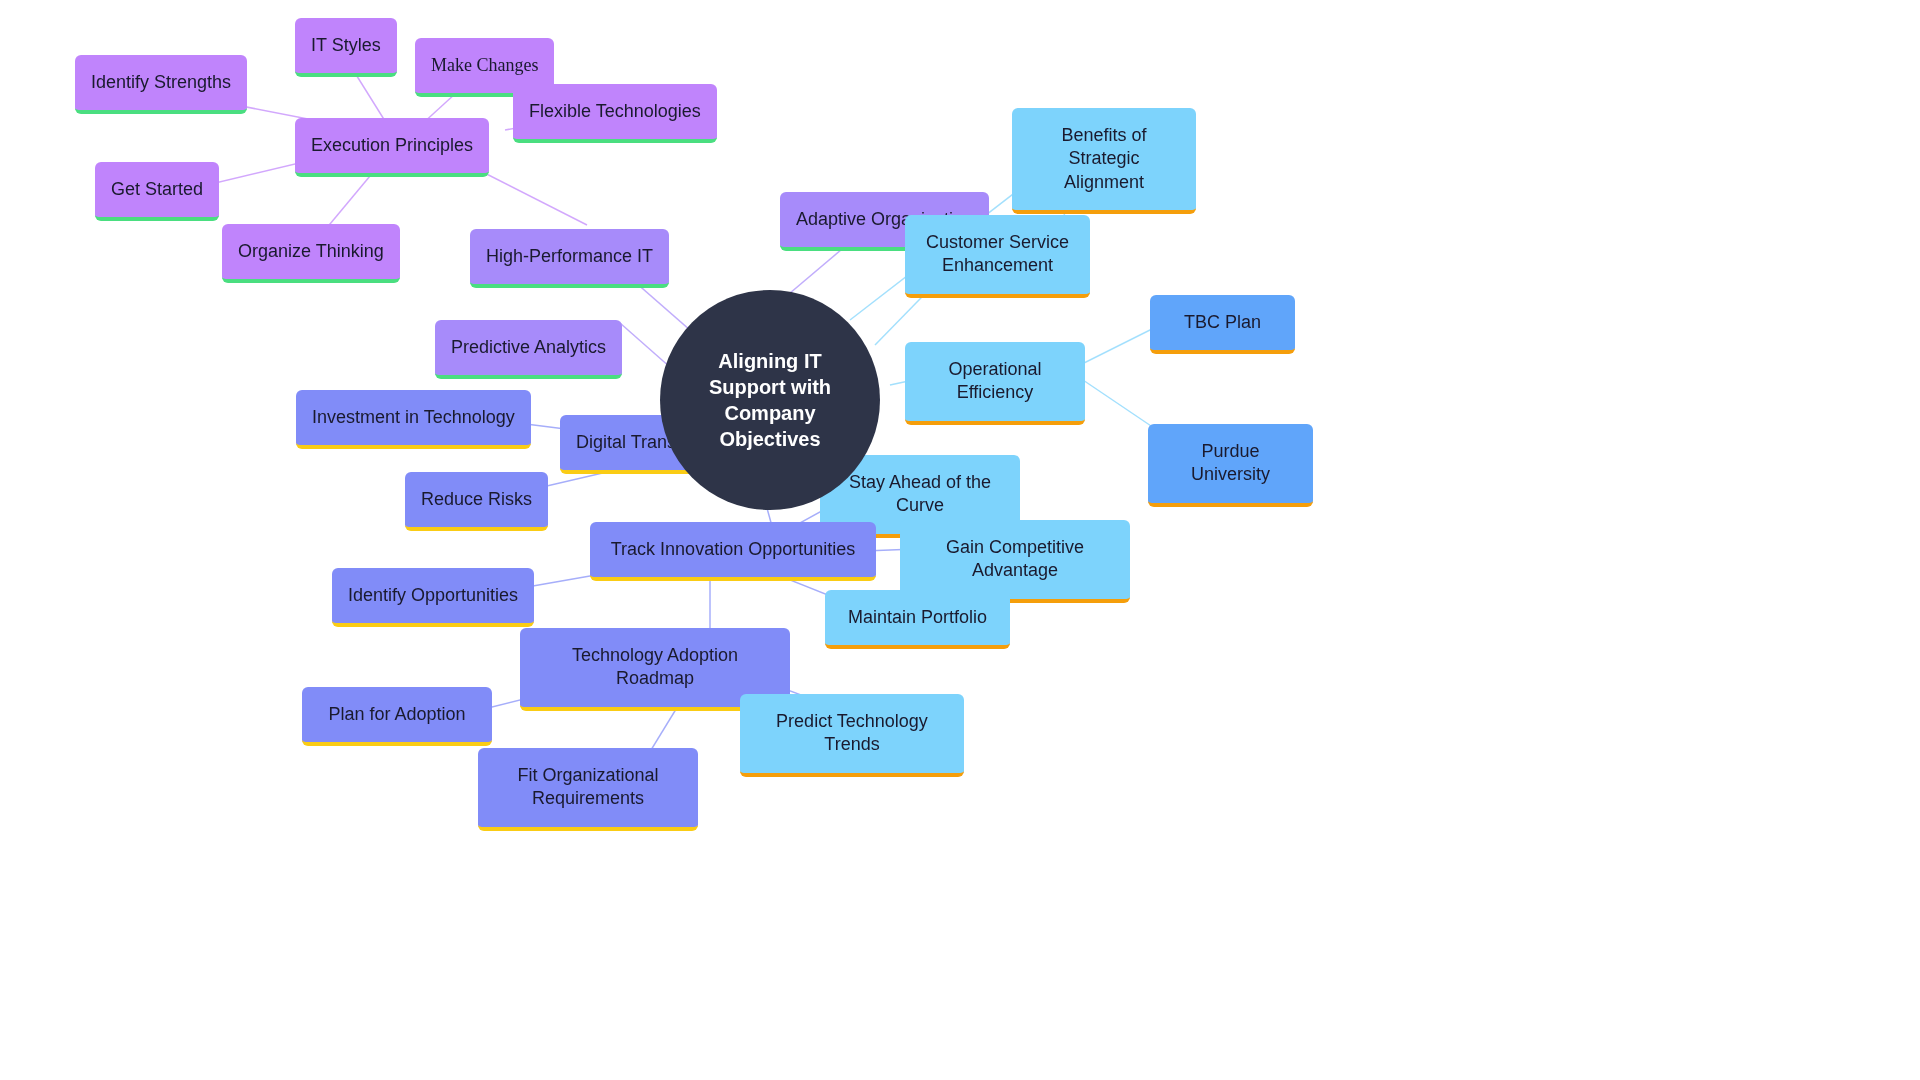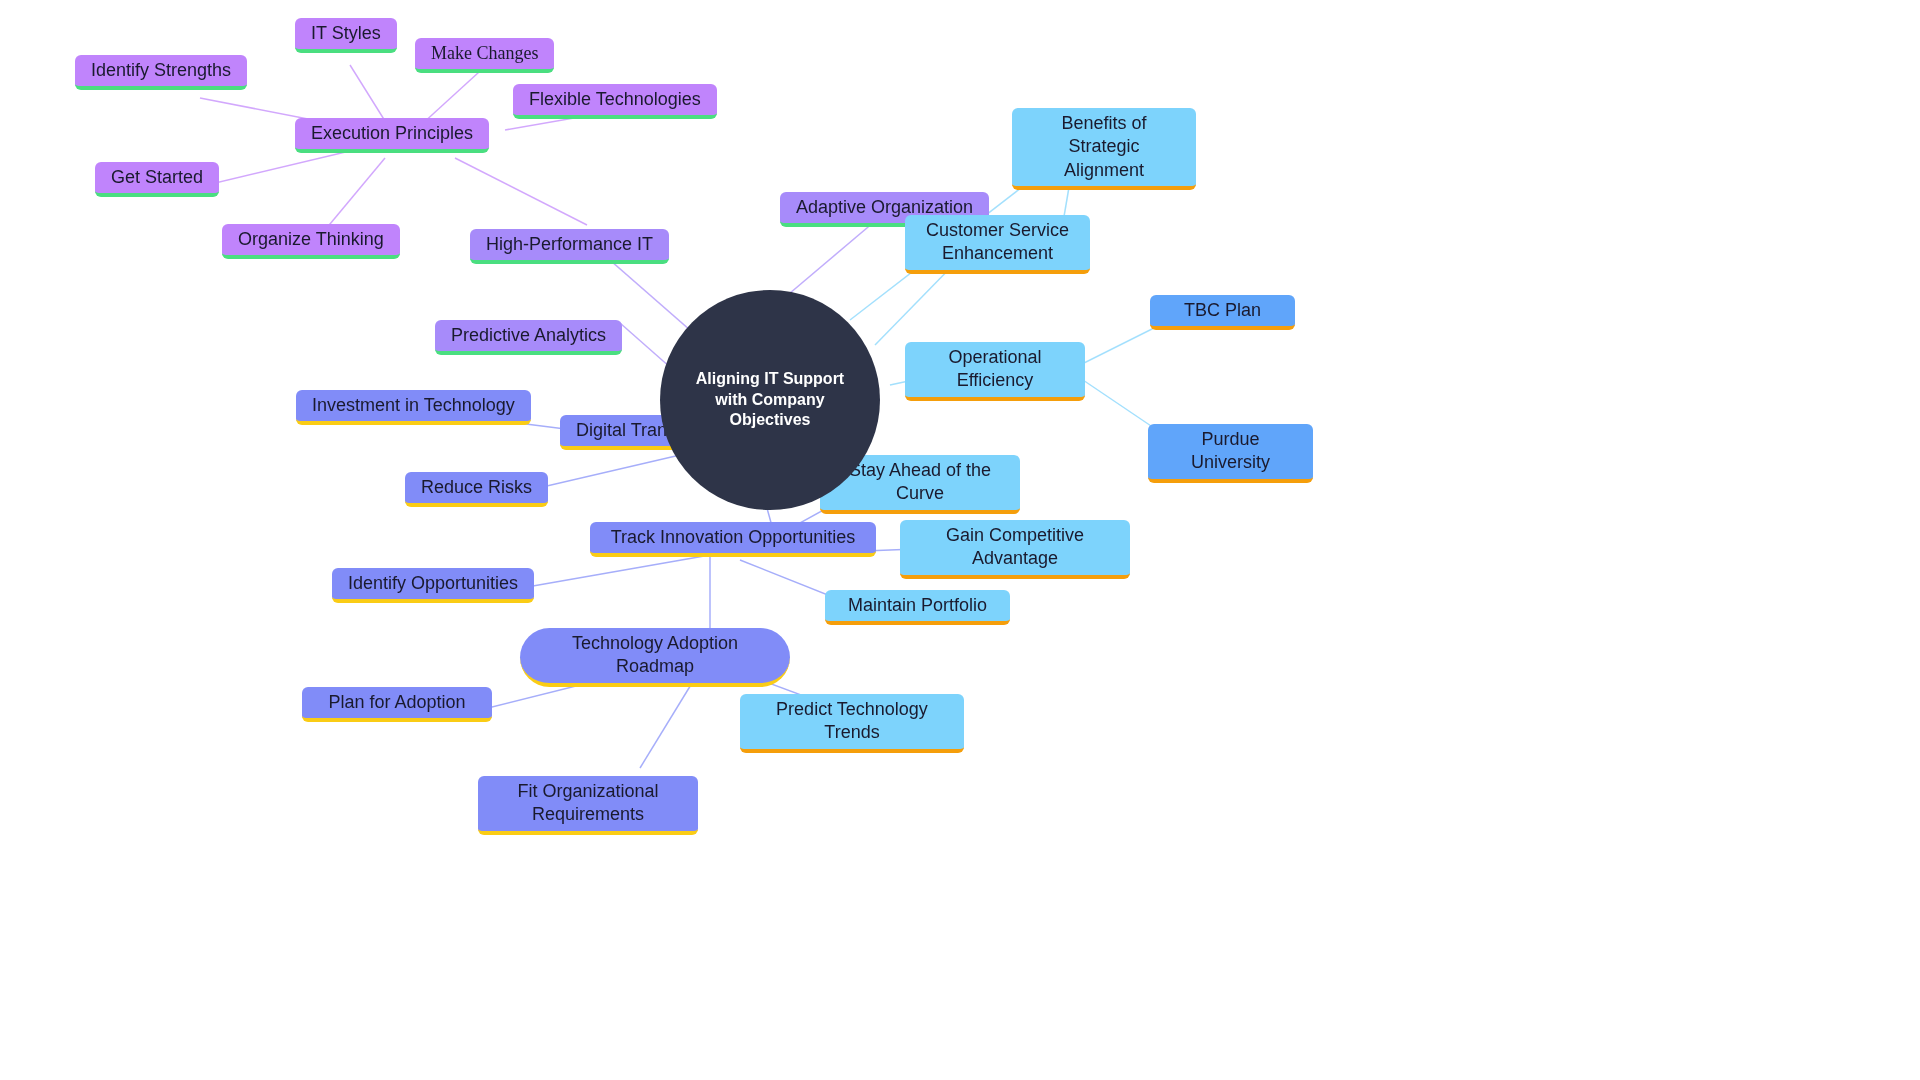--- a/index.html
+++ b/index.html
@@ -22,28 +22,28 @@
     .node {
       position: absolute;
       border-radius: 6px;
       display: flex;
       align-items: center;
       justify-content: center;
       text-align: center;
       font-size: 18px;
       font-weight: 500;
       z-index: 1;
-      padding: 4px 16px;
+      padding: 16px 16px;
       line-height: 1.3;
     }
     .node-center {
       border-radius: 50%;
       background: #2e3448;
       color: #ffffff;
-      font-size: 16px;
+      font-size: 20px;
       font-weight: 600;
       width: 220px;
       height: 220px;
       display: flex;
       align-items: center;
       justify-content: center;
       text-align: center;
       position: absolute;
       z-index: 2;
       padding: 20px;
@@ -165,19 +165,19 @@
 <div class="node node-blue" style="left: 820px; top: 455px; width: 200px;">Stay Ahead of the Curve</div>
 
 <div class="node node-violet" style="left: 590px; top: 522px; width: 286px;">Track Innovation Opportunities</div>
 
 <div class="node node-blue" style="left: 900px; top: 520px; width: 230px;">Gain Competitive Advantage</div>
 
 <div class="node node-violet" style="left: 332px; top: 568px;">Identify Opportunities</div>
 
 <div class="node node-blue" style="left: 825px; top: 590px; width: 185px;">Maintain Portfolio</div>
 
-<div class="node node-violet" style="left: 520px; top: 628px; width: 270px; border-radius: 30px;">Technology Adoption Roadmap</div>
+<div class="node node-violet" style="left: 520px; top: 628px; width: 270px;">Technology Adoption Roadmap</div>
 
 <div class="node node-violet" style="left: 302px; top: 687px; width: 190px;">Plan for Adoption</div>
 
 <div class="node node-blue" style="left: 740px; top: 694px; width: 224px;">Predict Technology Trends</div>
 
-<div class="node node-violet" style="left: 478px; top: 748px; width: 220px; margin-top: 28px;">Fit Organizational Requirements</div>
+<div class="node node-violet" style="left: 478px; top: 748px; width: 220px;">Fit Organizational Requirements</div>
 
 </body></html>

